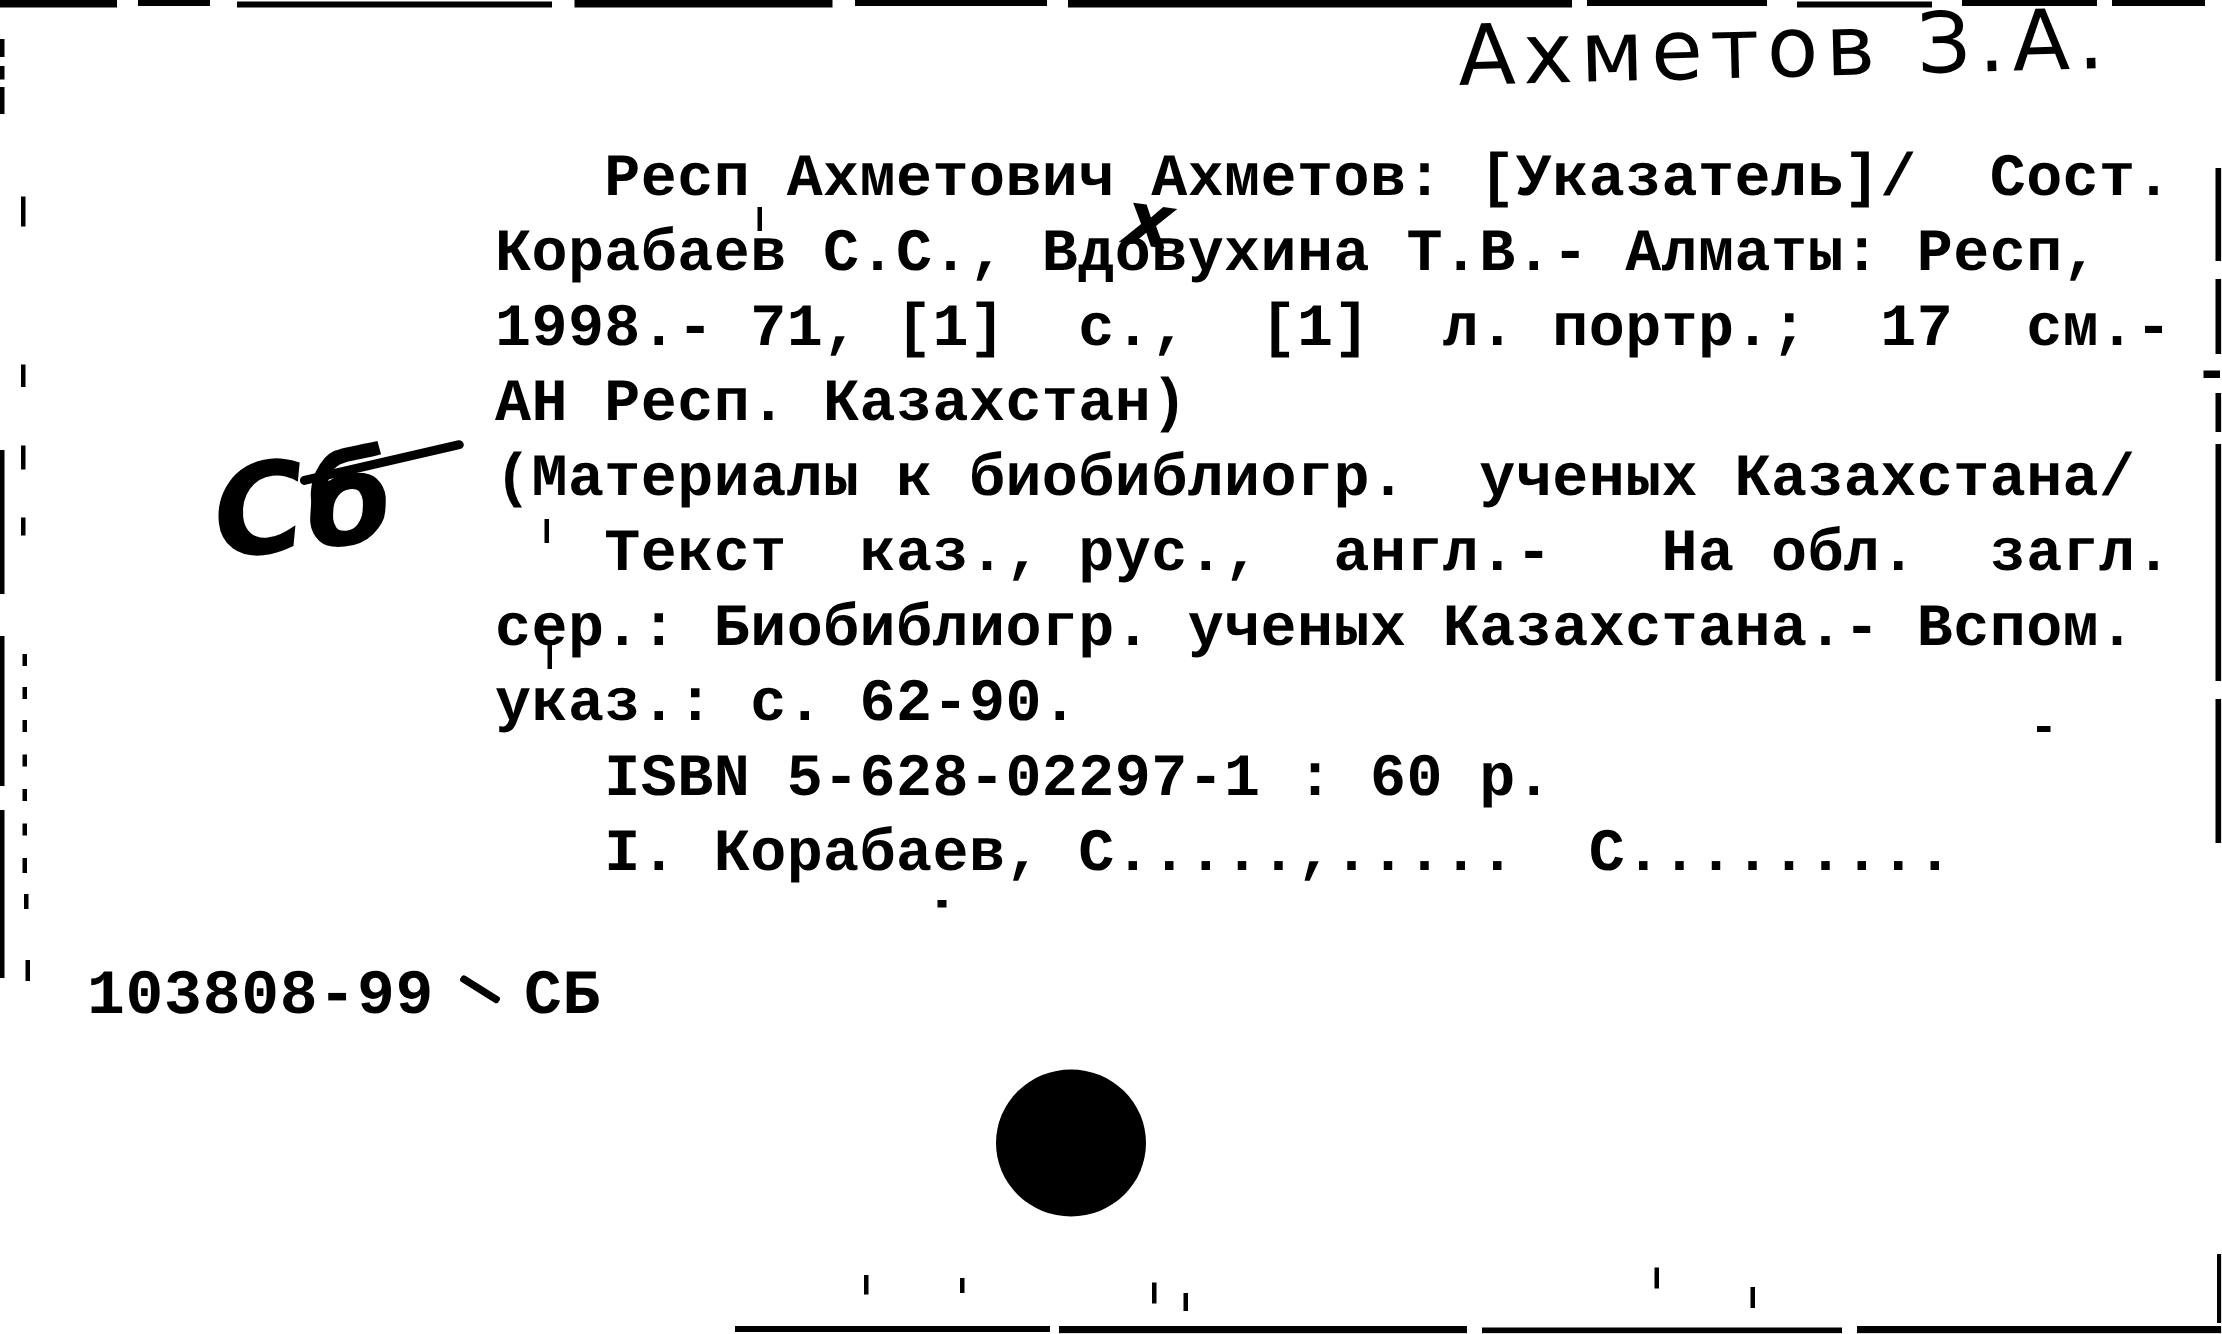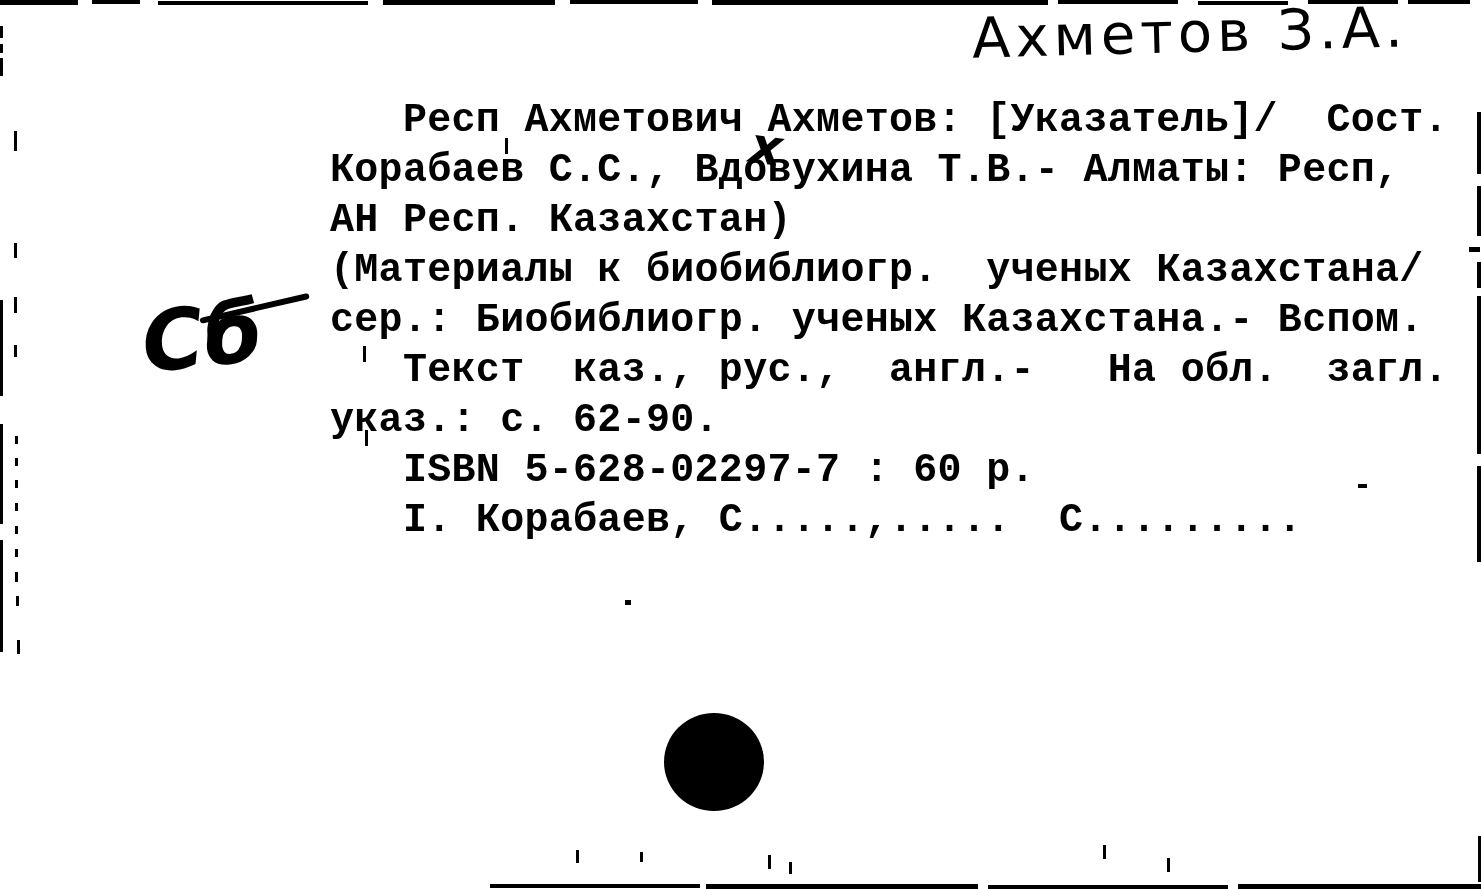--- a/index.html
+++ b/index.html
@@ -118,34 +118,40 @@
 </head>
 <body>
 
 <div class="page">
 
   <div class="hand-author">Ахметов З.А.</div>
 
   <div class="text-block">
     <div class="tline">   Респ Ахметович Ахметов: [Указатель]/  Сост.</div>
     <div class="tline">Корабаев С.С., Вдовухина Т.В.- Алматы: Респ,</div>
+    <div class="tline">1998.- 71, [1]  с.,  [1]  л. портр.;  17  см.-</div>
     <div class="tline">АН Респ. Казахстан)</div>
     <div class="tline">(Материалы к биобиблиогр.  ученых Казахстана/</div>
+    <div class="tline">   Текст  каз., рус.,  англ.-   На обл.  загл.</div>
     <div class="tline">сер.: Биобиблиогр. ученых Казахстана.- Вспом.</div>
-    <div class="tline">   Текст  каз., рус.,  англ.-   На обл.  загл.</div>
     <div class="tline">указ.: с. 62-90.</div>
-    <div class="tline">   ISBN 5-628-02297-7 : 60 р.</div>
+    <div class="tline">   ISBN 5-628-02297-1 : 60 р.</div>
     <div class="tline">   I. Корабаев, С.....,.....  С.........</div>
   </div>
 
   <div class="x-mark">х</div>
 
   <div class="stamp">Сб</div>
   <div class="stamp-stroke"></div>
 
+  <div class="bottom-row">
+    <span>103808-99</span>
+    <span class="tick-stroke"></span>
+    <span>СБ</span>
+  </div>
 
   <div class="hole"></div>
 
   <div class="art" style="left:0;top:0;width:78px;height:5px"></div>
   <div class="art" style="left:92px;top:0;width:48px;height:4px"></div>
   <div class="art" style="left:158px;top:1px;width:210px;height:4px"></div>
   <div class="art" style="left:383px;top:0;width:172px;height:5px"></div>
   <div class="art" style="left:570px;top:0;width:128px;height:4px"></div>
   <div class="art" style="left:712px;top:0;width:336px;height:5px"></div>
   <div class="art" style="left:1058px;top:0;width:120px;height:4px"></div>

